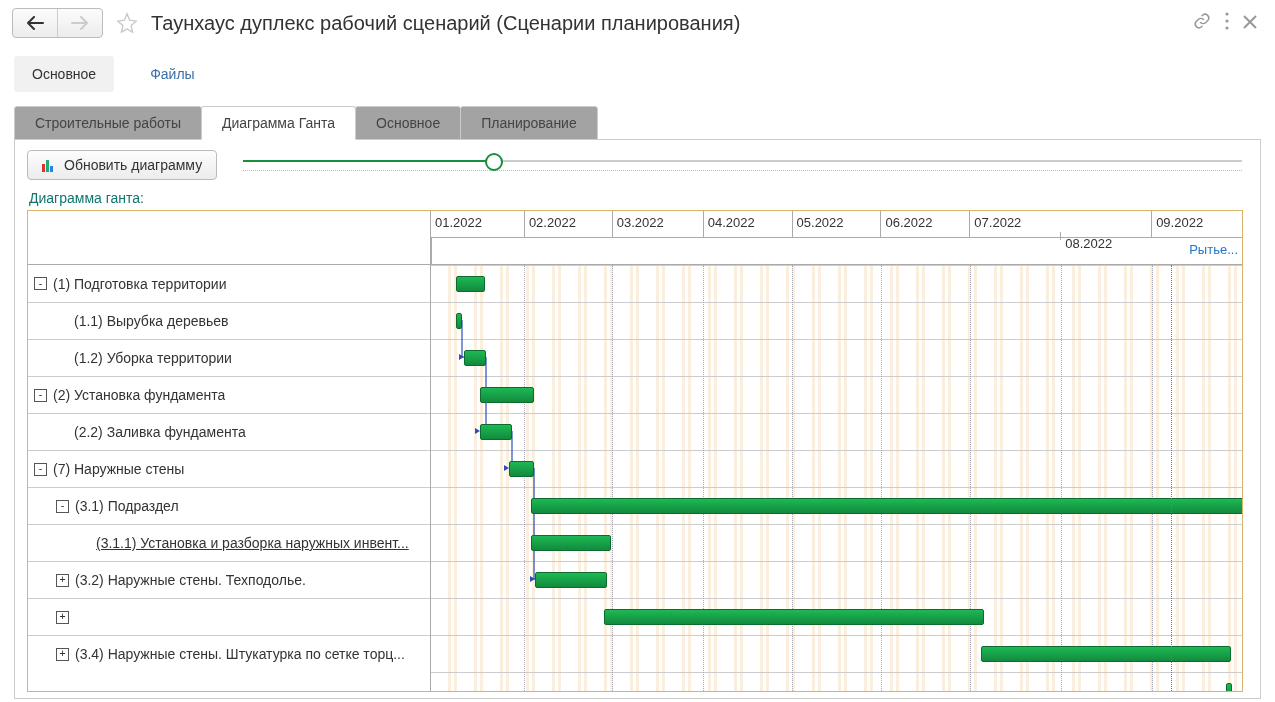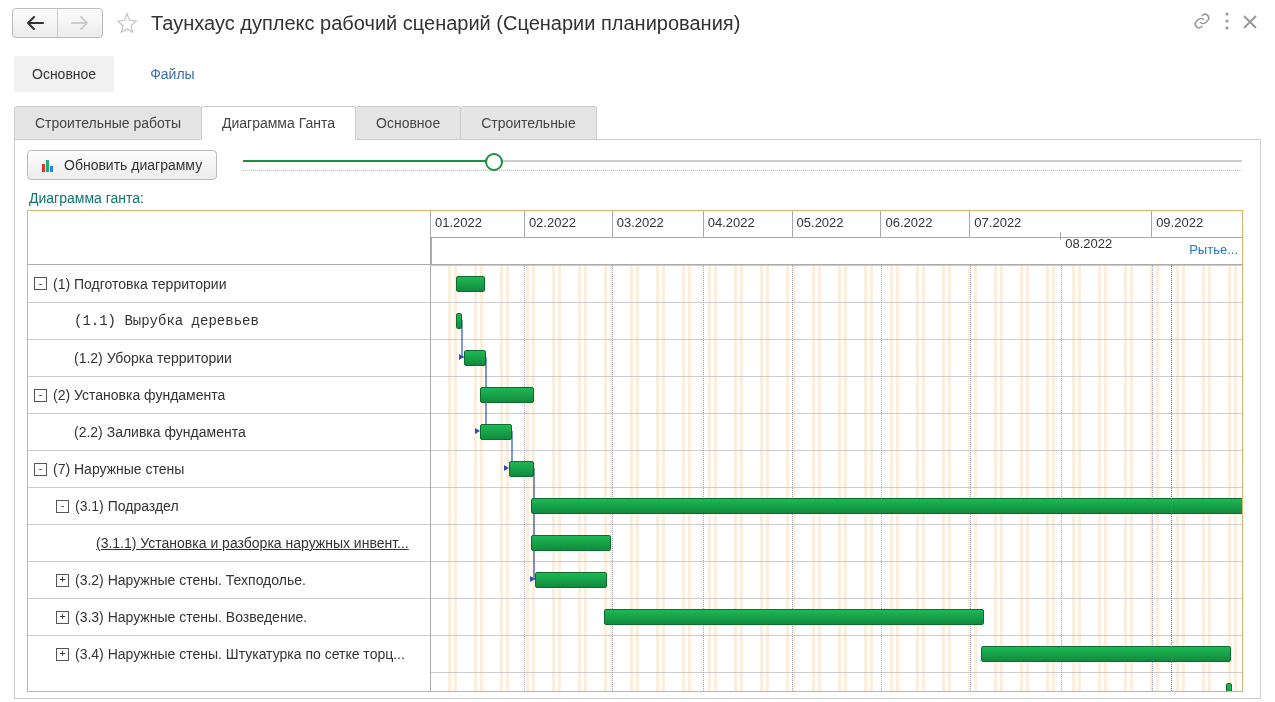--- a/index.html
+++ b/index.html
@@ -81,21 +81,21 @@
     border-radius: 3px;
   }
   .sub-tabs {
     display: flex;
     margin: 14px 14px 0 14px;
   }
   .sub-tab {
     padding: 8px 20px;
     font-size: 14px;
     border: 1px solid #ccc;
-    background: #e5e5e5;
+    background: #a3a3a3;
     margin-right: -1px;
     cursor: pointer;
     border-top-left-radius: 3px;
     border-top-right-radius: 3px;
     color: #444;
   }
   .sub-tab.active {
     background: #fff;
     border-bottom: 1px solid #fff;
     position: relative;
@@ -369,21 +369,21 @@
 
 <div class="top-tabs">
   <div class="top-tab active">Основное</div>
   <div class="top-tab">Файлы</div>
 </div>
 
 <div class="sub-tabs">
   <div class="sub-tab">Строительные работы</div>
   <div class="sub-tab active">Диаграмма Ганта</div>
   <div class="sub-tab">Основное</div>
-  <div class="sub-tab">Строительные</div>
+  <div class="sub-tab">Планирование</div>
 </div>
 
 <div class="panel">
   <div class="panel-row">
     <div class="update-btn">
       <span class="icon">
           <i></i>
           <i></i>
           <i></i>
         </span>
@@ -401,21 +401,21 @@
 
   <div class="gantt">
     <div class="gantt-inner">
       <div class="gantt-left">
         <div class="gantt-left-header"></div>
         <div id="task-list">
             <div class="task-row" style="padding-left: 6px;">
               <span class="expander">-</span>
               <span style="overflow: hidden; text-overflow: ellipsis;">(1) Подготовка территории</span>
             </div>
-            <div class="task-row" style="padding-left: 28px; font-family: Liberation Mono, monospace;">
+            <div class="task-row" style="padding-left: 28px;">
               <span style="display: inline-block; width: 18px;"></span>
               <span style="overflow: hidden; text-overflow: ellipsis;">(1.1) Вырубка деревьев</span>
             </div>
             <div class="task-row" style="padding-left: 28px;">
               <span style="display: inline-block; width: 18px;"></span>
               <span style="overflow: hidden; text-overflow: ellipsis;">(1.2) Уборка территории</span>
             </div>
             <div class="task-row" style="padding-left: 6px;">
               <span class="expander">-</span>
               <span style="overflow: hidden; text-overflow: ellipsis;">(2) Установка фундамента</span>
@@ -435,21 +435,20 @@
             <div class="task-row" style="padding-left: 50px; text-decoration: underline;">
               <span style="display: inline-block; width: 18px;"></span>
               <span style="overflow: hidden; text-overflow: ellipsis;">(3.1.1) Установка и разборка наружных инвент...</span>
             </div>
             <div class="task-row" style="padding-left: 28px;">
               <span class="expander">+</span>
               <span style="overflow: hidden; text-overflow: ellipsis;">(3.2) Наружные стены. Техподолье.</span>
             </div>
             <div class="task-row" style="padding-left: 28px;">
               <span class="expander">+</span>
-              <span style="overflow: hidden; text-overflow: ellipsis;">(3.3) Наружные стены. Возведение.</span>
             </div>
             <div class="task-row" style="padding-left: 28px;">
               <span class="expander">+</span>
               <span style="overflow: hidden; text-overflow: ellipsis;">(3.4) Наружные стены. Штукатурка по сетке торц...</span>
             </div>
           </div>
       </div>
       <div class="gantt-right">
         <div class="gantt-right-header" id="month-header">
             <div class="month-cell" style="width: 93px;">01.2022</div>

